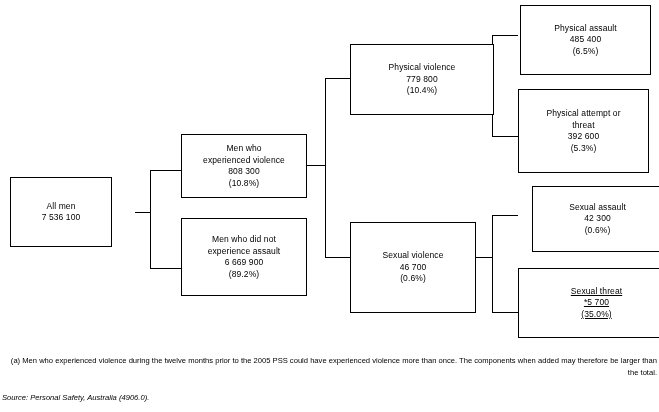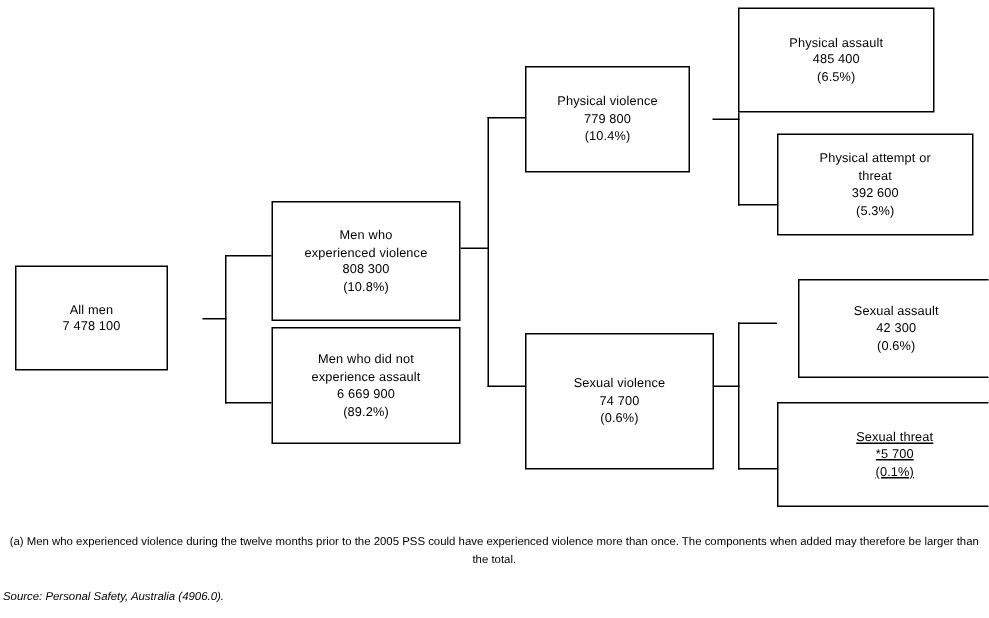--- a/index.html
+++ b/index.html
@@ -47,21 +47,21 @@
   .conn.h { height: 1px; }
   .conn.v { width: 1px; }
 
   .footnote {
     position: absolute;
     left: 2px;
     width: 655px;
     font-size: 7.6px;
     line-height: 11.5px;
     color: #000000;
-    text-align: center;
+    text-align: right;
   }
   #footnote-a { top: 355px; }
   #source-line {
     position: absolute;
     left: 2px;
     top: 392px;
     font-size: 7.6px;
     line-height: 11.5px;
     font-style: italic;
     color: #000000;
@@ -88,71 +88,71 @@
   <div class="conn h" style="left:492px; top:35px; width:26px;"></div>
   <div class="conn h" style="left:492px; top:136px; width:26px;"></div>
 
   <div class="conn h" style="left:475px; top:257px; width:18px;"></div>
   <div class="conn v" style="left:492px; top:215px; height:98px;"></div>
   <div class="conn h" style="left:492px; top:215px; width:26px;"></div>
   <div class="conn h" style="left:492px; top:312px; width:26px;"></div>
 
   <div class="node" style="left:10px; top:177px; width:102px; height:70px;">
     <span class="ln">All men</span>
-    <span class="ln">7 478 100</span>
+    <span class="ln">7 536 100</span>
   </div>
 
-  <div class="node" style="left:181px; top:134px; width:126px; height:80px;">
+  <div class="node" style="left:181px; top:134px; width:126px; height:64px;">
     <span class="ln">Men who</span>
     <span class="ln">experienced violence</span>
     <span class="ln">808 300</span>
     <span class="ln">(10.8%)</span>
   </div>
 
   <div class="node" style="left:181px; top:218px; width:126px; height:78px;">
     <span class="ln">Men who did not</span>
     <span class="ln">experience assault</span>
     <span class="ln">6 669 900</span>
     <span class="ln">(89.2%)</span>
   </div>
 
-  <div class="node" style="left:350px; top:44px; width:110px; height:71px;">
+  <div class="node" style="left:350px; top:44px; width:144px; height:71px;">
     <span class="ln">Physical violence</span>
     <span class="ln">779 800</span>
     <span class="ln">(10.4%)</span>
   </div>
 
   <div class="node" style="left:350px; top:222px; width:126px; height:91px;">
     <span class="ln">Sexual violence</span>
-    <span class="ln">74 700</span>
+    <span class="ln">46 700</span>
     <span class="ln">(0.6%)</span>
   </div>
 
-  <div class="node" style="left:492px; top:5px; width:131px; height:70px;">
+  <div class="node" style="left:520px; top:5px; width:131px; height:70px;">
     <span class="ln">Physical assault</span>
     <span class="ln">485 400</span>
     <span class="ln">(6.5%)</span>
   </div>
 
-  <div class="node" style="left:518px; top:89px; width:131px; height:68px;">
+  <div class="node" style="left:518px; top:89px; width:131px; height:84px;">
     <span class="ln">Physical attempt or</span>
     <span class="ln">threat</span>
     <span class="ln">392 600</span>
     <span class="ln">(5.3%)</span>
   </div>
 
   <div class="node" style="left:532px; top:186px; width:131px; height:66px;">
     <span class="ln">Sexual assault</span>
     <span class="ln">42 300</span>
     <span class="ln">(0.6%)</span>
   </div>
 
   <div class="node" style="left:518px; top:268px; width:157px; height:70px;text-decoration:underline;">
     <span class="ln">Sexual threat</span>
     <span class="ln">*5 700</span>
-    <span class="ln">(0.1%)</span>
+    <span class="ln">(35.0%)</span>
   </div>
 
   <div class="footnote" id="footnote-a">(a) Men who experienced violence during the twelve months prior to the 2005 PSS could have experienced violence more than once. The components when added may therefore be larger than the total.</div>
 
   <div id="source-line">Source: Personal Safety, Australia (4906.0).</div>
 
 </div>
 
 </body></html>

